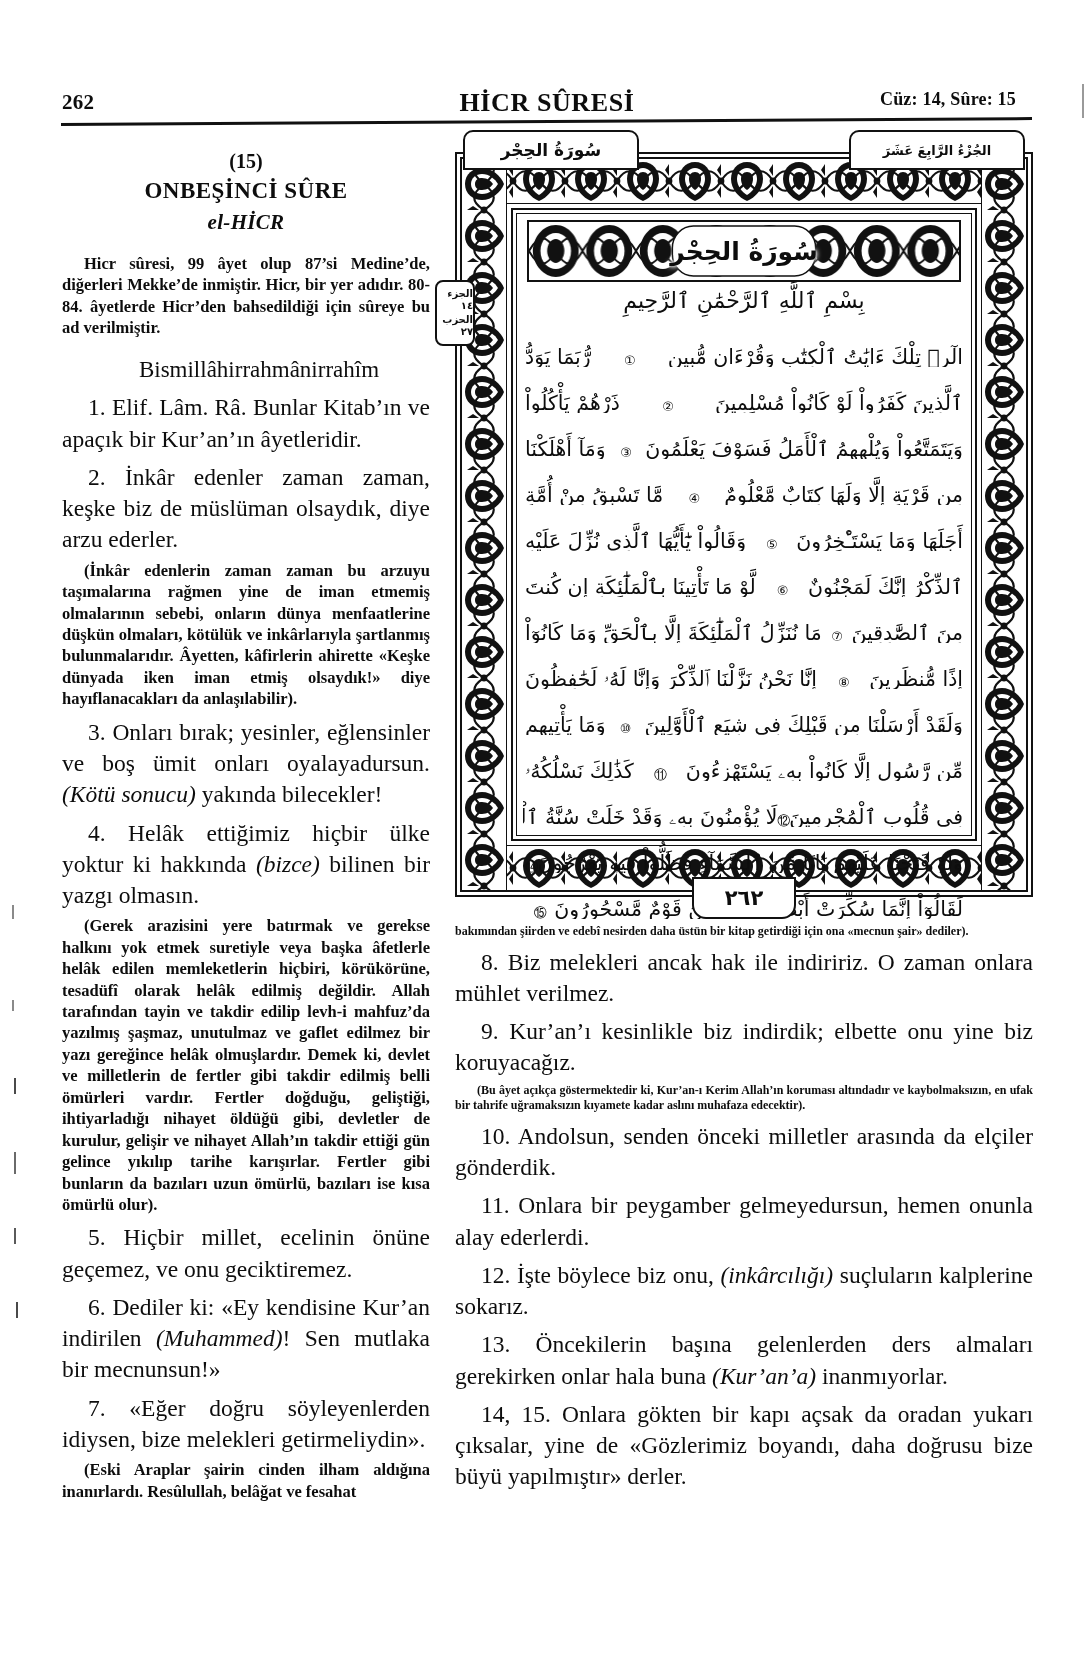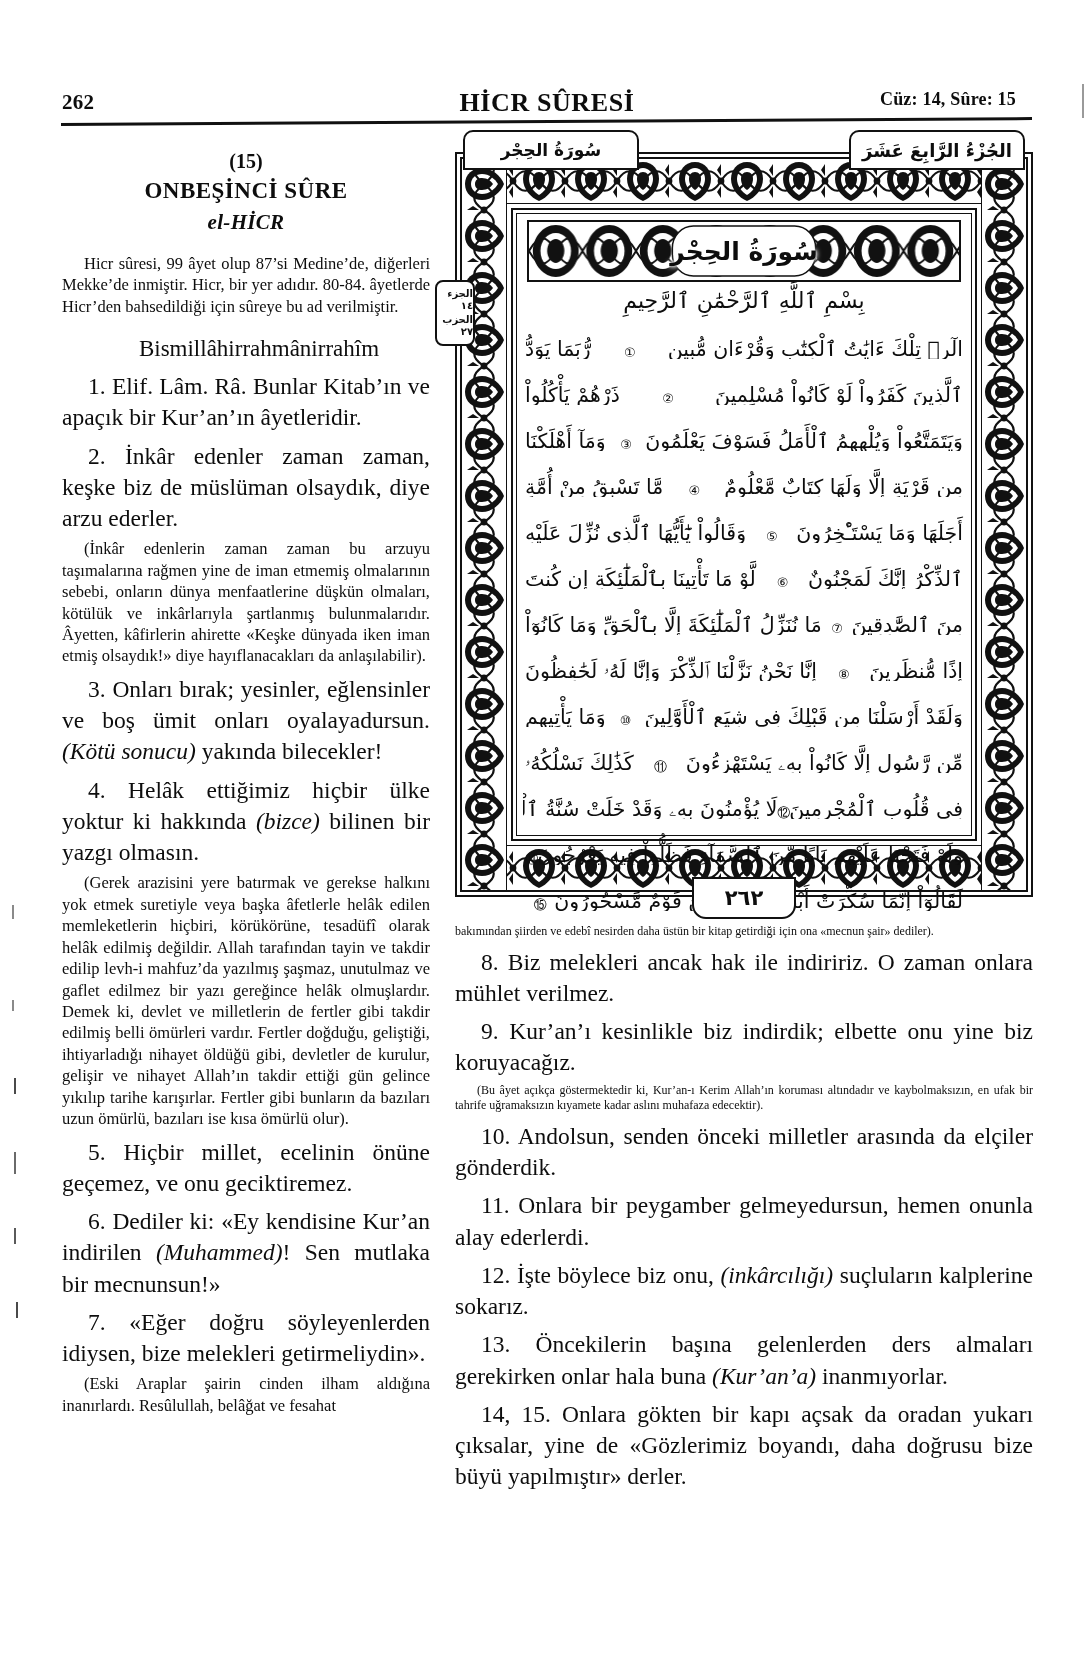--- a/index.html
+++ b/index.html
@@ -88,20 +88,21 @@
   }
 
   
   p { margin: 0; }
   .note {
     font-size: 16.5px;
     line-height: 1.30;
     text-align: justify;
     text-indent: 22px;
     margin-top: 4px;
+    font-weight: bold;
   }
 
   
   .verse {
     font-size: 23.5px;
     line-height: 1.33;
     text-align: justify;
     text-indent: 26px;
     margin-top: 7px;
   }
@@ -193,21 +194,21 @@
     z-index: 3;
     text-shadow: 0 0 2px #fff, 0 0 4px #fff, 0 0 6px #fff;
   }
 
   
   .ar-basmala {
     text-align: center;
     direction: rtl;
     font-family: "DejaVu Sans", sans-serif;
     font-size: 22px;
-    margin: 6px 0 0 0;
+    margin: 6px 0 8px 0;
     letter-spacing: -1px;
   }
 
   
   .ar-lines {
     direction: rtl;
     font-family: "DejaVu Sans", sans-serif;
     font-size: 20.5px;
     line-height: 1.0;
   }
@@ -239,21 +240,21 @@
     justify-content: center;
     direction: rtl;
     font-family: "DejaVu Sans", sans-serif;
     font-weight: 700;
     z-index: 6;
   }
   .tab-juz {
     right: 8px; top: -22px;
     width: 176px; height: 40px;
     border-radius: 10px 10px 0 0;
-    font-size: 18px;
+    font-size: 13px;
   }
   .tab-sura {
     left: 8px; top: -22px;
     width: 176px; height: 40px;
     border-radius: 10px 10px 0 0;
     font-size: 17px;
   }
   .tab-side {
     left: -20px; top: 128px;
     width: 40px; height: 66px;

